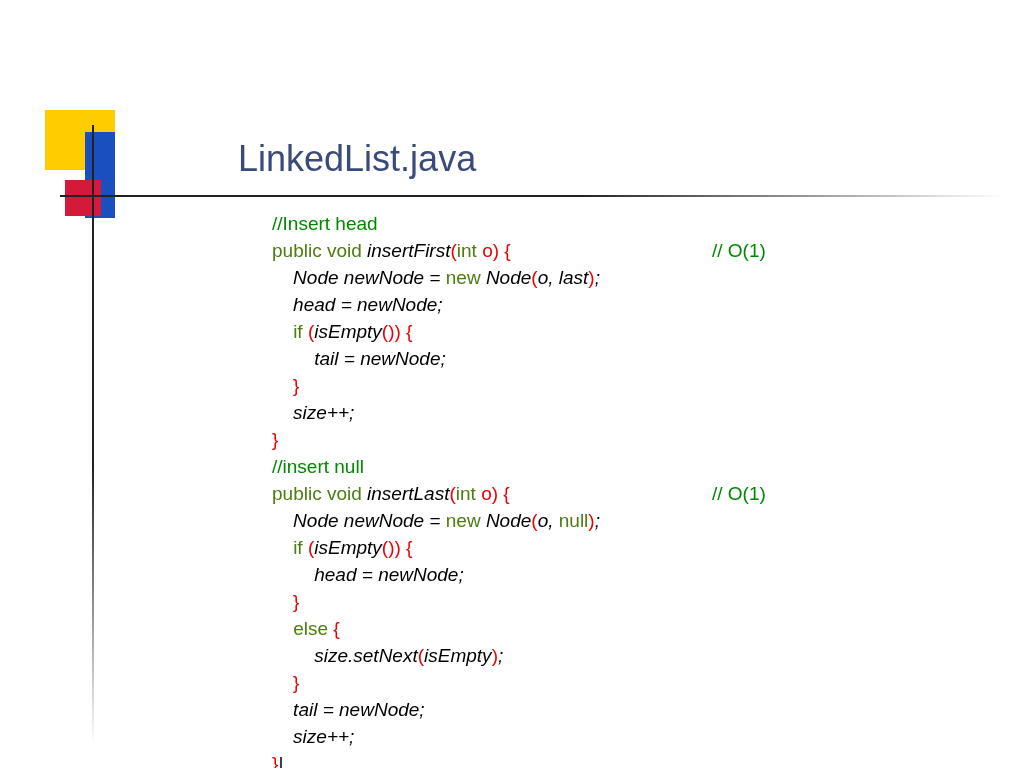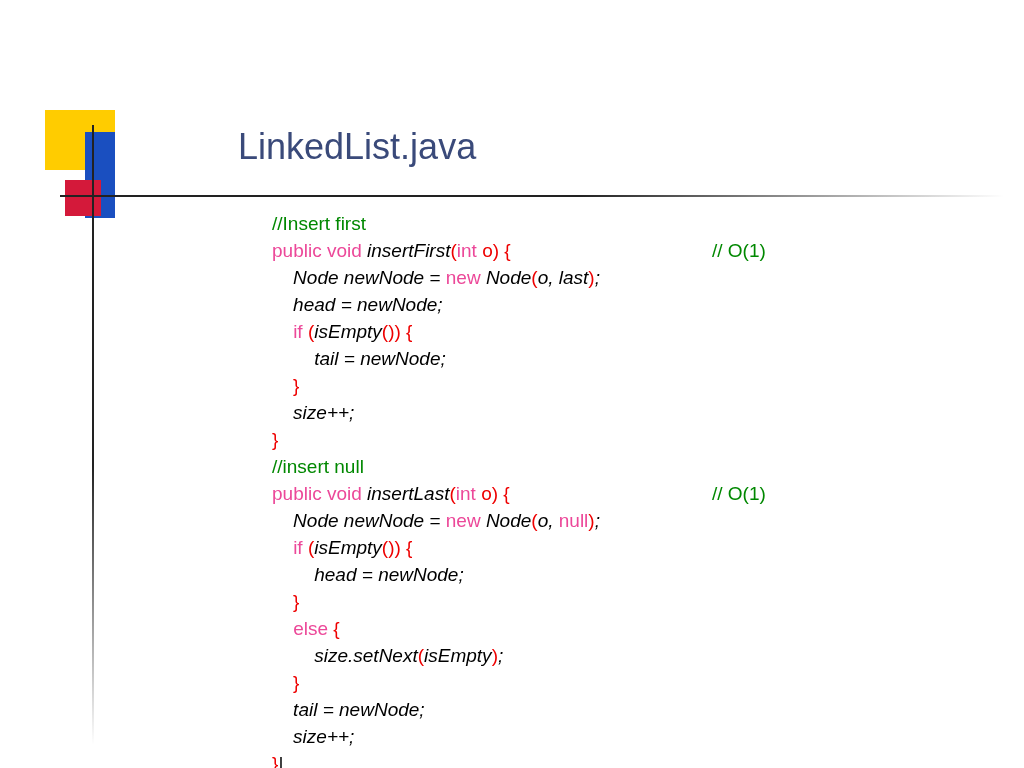--- a/index.html
+++ b/index.html
@@ -54,57 +54,57 @@
   .vline {
     position: absolute;
     top: 125px;
     left: 92px;
     width: 2px;
     height: 620px;
     background: linear-gradient(to bottom, #222 0%, #222 55%, rgba(34,34,34,0) 100%);
   }
   .title {
     position: absolute;
-    top: 126px;
+    top: 138px;
     left: 238px;
     font-size: 36px;
     color: #3a4a7a;
     font-family: Verdana, Arial, sans-serif;
     font-weight: 400;
   }
   .code {
     position: absolute;
     top: 210px;
     left: 272px;
     font-family: Arial, Helvetica, sans-serif;
     font-size: 19px;
     line-height: 27px;
     color: #000;
     white-space: pre;
   }
   .g { color: #008800; }
-  .b { color: #ec4899; }
+  .b { color: #4d7c0f; }
   .r { color: #ee0000; }
   .k { color: #000; font-style: italic; }
   .c1col { display: inline-block; width: 440px; }
 </style>
 </head>
 <body>
 
 <div class="logo">
   <div class="yellow"></div>
   <div class="blue"></div>
   <div class="red"></div>
 </div>
 <div class="vline"></div>
 <div class="hline"></div>
 
 <div class="title">LinkedList.java</div>
 
-<div class="code"><span class="g">//Insert first</span>
+<div class="code"><span class="g">//Insert head</span>
 <span class="c1col"><span class="b">public</span><span class="k"> </span><span class="b">void</span><span class="k"> insertFirst</span><span class="r">(</span><span class="b">int</span><span class="r"> o)</span><span class="r"> {</span></span><span class="g">// O(1)</span>
 <span class="k">    Node newNode = </span><span class="b">new</span><span class="k"> Node</span><span class="r">(</span><span class="k">o, last</span><span class="r">)</span><span class="k">;</span>
 <span class="k">    head = newNode;</span>
 <span class="k">    </span><span class="b">if</span><span class="r"> (</span><span class="k">isEmpty</span><span class="r">())</span><span class="r"> {</span>
 <span class="k">        tail = newNode;</span>
 <span class="r">    }</span>
 <span class="k">    size++;</span>
 <span class="r">}</span>
 <span class="g">//insert null</span>
 <span class="c1col"><span class="b">public</span><span class="k"> </span><span class="b">void</span><span class="k"> insertLast</span><span class="r">(</span><span class="b">int</span><span class="r"> o)</span><span class="r"> {</span></span><span class="g">// O(1)</span>

